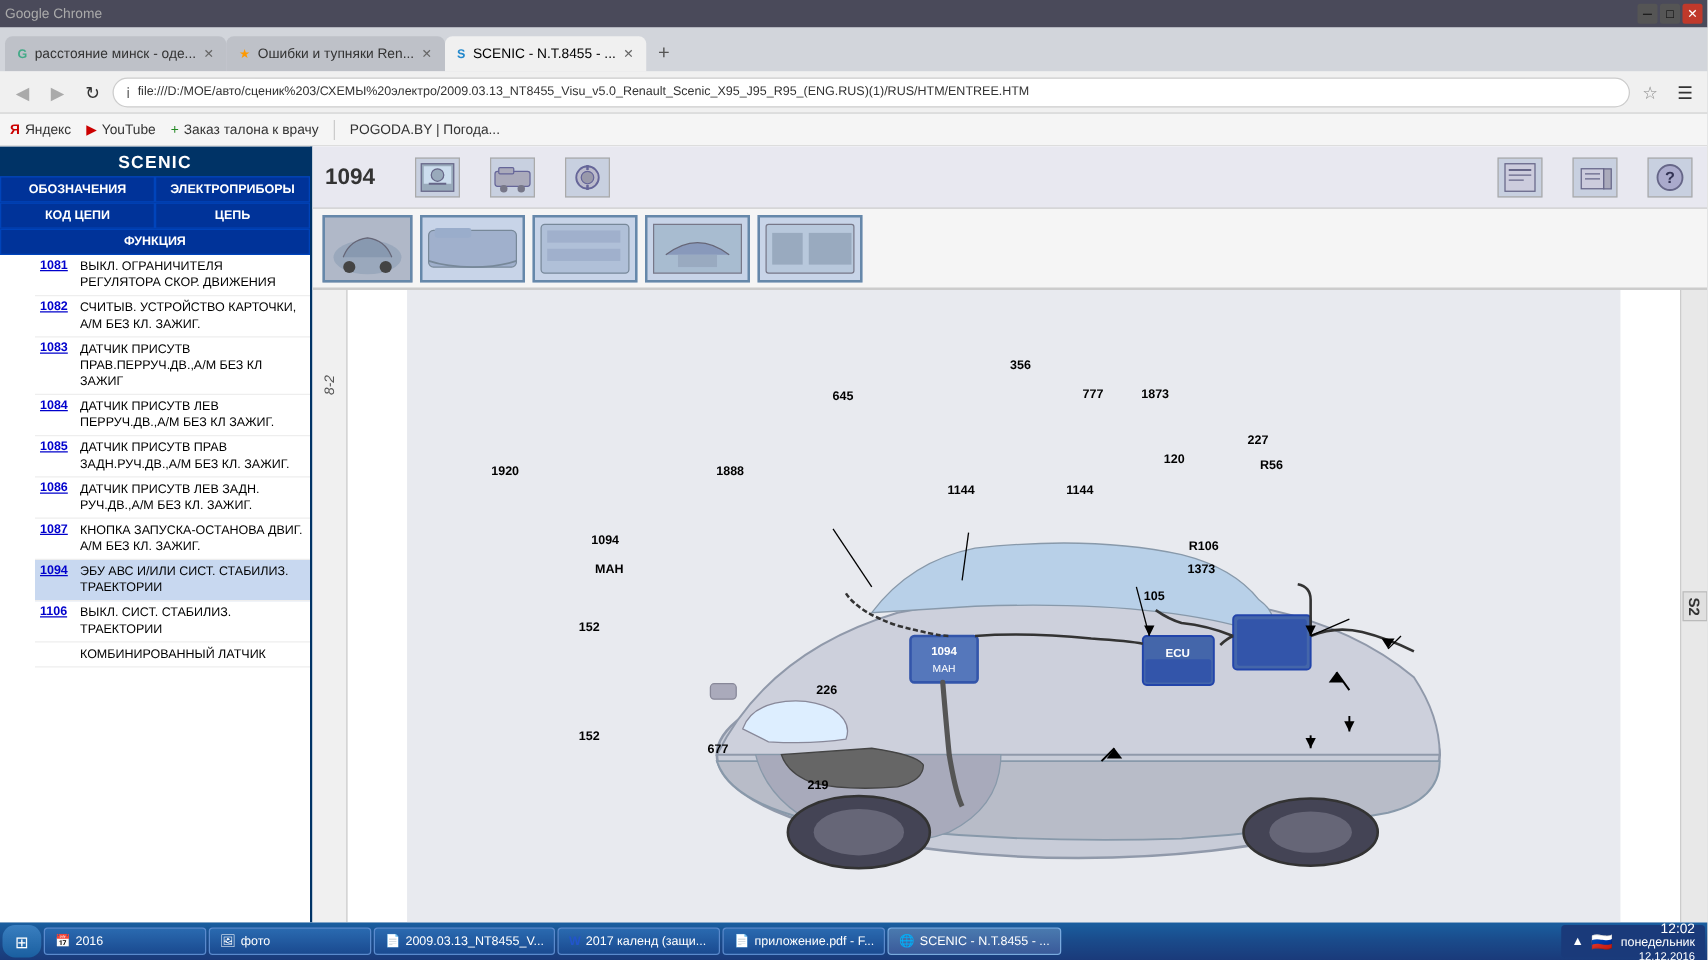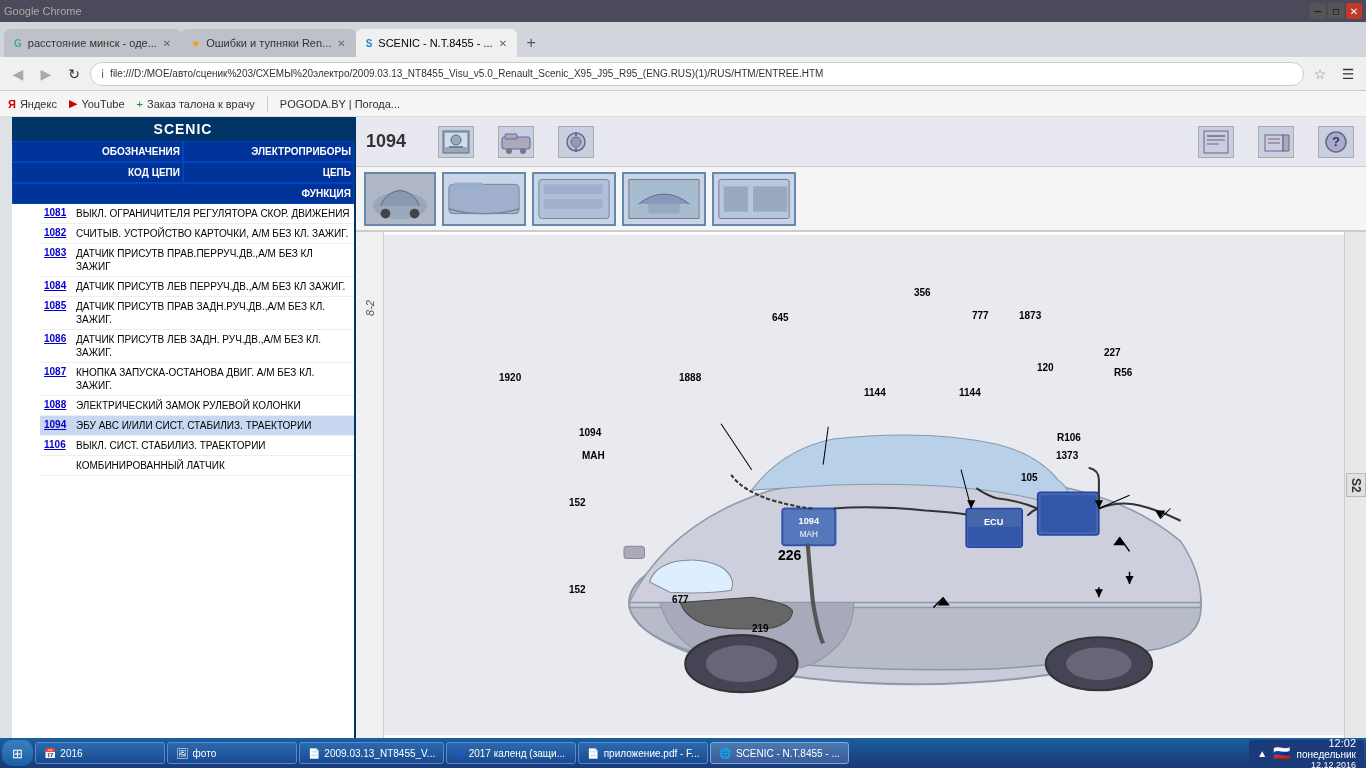--- a/index.html
+++ b/index.html
@@ -29,24 +29,24 @@
     .win-controls { display: flex; gap: 2px; }
     .win-btn { width: 16px; height: 16px; border-radius: 2px; display: flex; align-items: center; justify-content: center; font-size: 10px; cursor: pointer; }
     .win-btn.minimize { background: #555; }
     .win-btn.maximize { background: #555; }
     .win-btn.close { background: #c0392b; color: white; }
 
     
     .main-content { display: flex; flex: 1; overflow: hidden; }
 
     
-    .sidebar { width: 344px; background: #fff; border-right: 2px solid #003366; display: flex; flex-direction: column; overflow: hidden; flex-shrink: 0; margin-left: 12px; }
+    .sidebar { width: 250px; background: #fff; border-right: 2px solid #003366; display: flex; flex-direction: column; overflow: hidden; flex-shrink: 0; }
     .sidebar-header { background: #003366; color: white; text-align: center; font-weight: bold; font-size: 14px; padding: 4px; letter-spacing: 1px; }
     .sidebar-nav { display: grid; grid-template-columns: 1fr 1fr; background: #003366; }
-    .sidebar-nav-item { background: #003399; color: white; text-align: right; padding: 4px 2px; font-size: 10px; font-weight: bold; cursor: pointer; border: 1px solid #0044bb; }
+    .sidebar-nav-item { background: #003399; color: white; text-align: center; padding: 4px 2px; font-size: 10px; font-weight: bold; cursor: pointer; border: 1px solid #0044bb; }
     .sidebar-nav-full { grid-column: 1 / -1; }
     .sidebar-list { flex: 1; overflow-y: auto; overflow-x: hidden; padding-left: 28px; }
     .sidebar-list-item { display: flex; align-items: flex-start; padding: 3px 4px; border-bottom: 1px solid #eee; cursor: pointer; }
     .sidebar-list-item.active { background: #c8d8f0; }
     .item-num { color: #0000cc; font-weight: bold; min-width: 32px; font-size: 10px; text-decoration: underline; }
     .item-text { font-size: 10px; color: #000; line-height: 1.3; }
 
     
     .content-area { flex: 1; display: flex; flex-direction: column; overflow: hidden; background: #fff; }
     .content-toolbar { display: flex; align-items: center; height: 50px; background: #e8e8f0; border-bottom: 1px solid #ccc; padding: 0 10px; gap: 20px; }
@@ -179,24 +179,20 @@
     <span class="item-text">ДАТЧИК ПРИСУТВ ПРАВ ЗАДН.РУЧ.ДВ.,А/М БЕЗ КЛ. ЗАЖИГ.</span>
   </div>
           <div class="sidebar-list-item">
     <span class="item-num">1086</span>
     <span class="item-text">ДАТЧИК ПРИСУТВ ЛЕВ ЗАДН. РУЧ.ДВ.,А/М БЕЗ КЛ. ЗАЖИГ.</span>
   </div>
           <div class="sidebar-list-item">
     <span class="item-num">1087</span>
     <span class="item-text">КНОПКА ЗАПУСКА-ОСТАНОВА ДВИГ. А/М БЕЗ КЛ. ЗАЖИГ.</span>
   </div>
-          <div class="sidebar-list-item">
-    <span class="item-num">1088</span>
-    <span class="item-text">ЭЛЕКТРИЧЕСКИЙ ЗАМОК РУЛЕВОЙ КОЛОНКИ</span>
-  </div>
           <div class="sidebar-list-item active">
     <span class="item-num">1094</span>
     <span class="item-text">ЭБУ АВС И/ИЛИ СИСТ. СТАБИЛИЗ. ТРАЕКТОРИИ</span>
   </div>
           <div class="sidebar-list-item">
     <span class="item-num">1106</span>
     <span class="item-text">ВЫКЛ. СИСТ. СТАБИЛИЗ. ТРАЕКТОРИИ</span>
   </div>
           <div class="sidebar-list-item">
     <span class="item-num"></span>
@@ -422,21 +418,21 @@
             <div style="position:absolute;left:672px;top:218px;font-size:10px;font-weight:bold;color:#000;">1373</div>
 
             <div style="position:absolute;left:637px;top:240px;font-size:10px;font-weight:bold;color:#000;">105</div>
 
             <div style="position:absolute;left:195px;top:195px;font-size:10px;font-weight:bold;color:#000;">1094</div>
 
             <div style="position:absolute;left:198px;top:218px;font-size:10px;font-weight:bold;color:#000;">МАН</div>
 
             <div style="position:absolute;left:185px;top:265px;font-size:10px;font-weight:bold;color:#000;">152</div>
 
-            <div style="position:absolute;left:394px;top:315px;font-size:14px;font-weight:bold;color:#000;">226</div>
+            <div style="position:absolute;left:375px;top:315px;font-size:10px;font-weight:bold;color:#000;">226</div>
 
             <div style="position:absolute;left:288px;top:362px;font-size:10px;font-weight:bold;color:#000;">677</div>
 
             <div style="position:absolute;left:368px;top:368px;font-size:10px;font-weight:bold;color:#000;margin-top:23px;">219</div>
 
             <div style="position:absolute;left:185px;top:352px;font-size:10px;font-weight:bold;color:#000;">152</div>
 
           </div>
 
           <div style="width:22px;background:#e8e8e8;border-left:1px solid #ccc;display:flex;align-items:center;justify-content:center;flex-shrink:0;">

